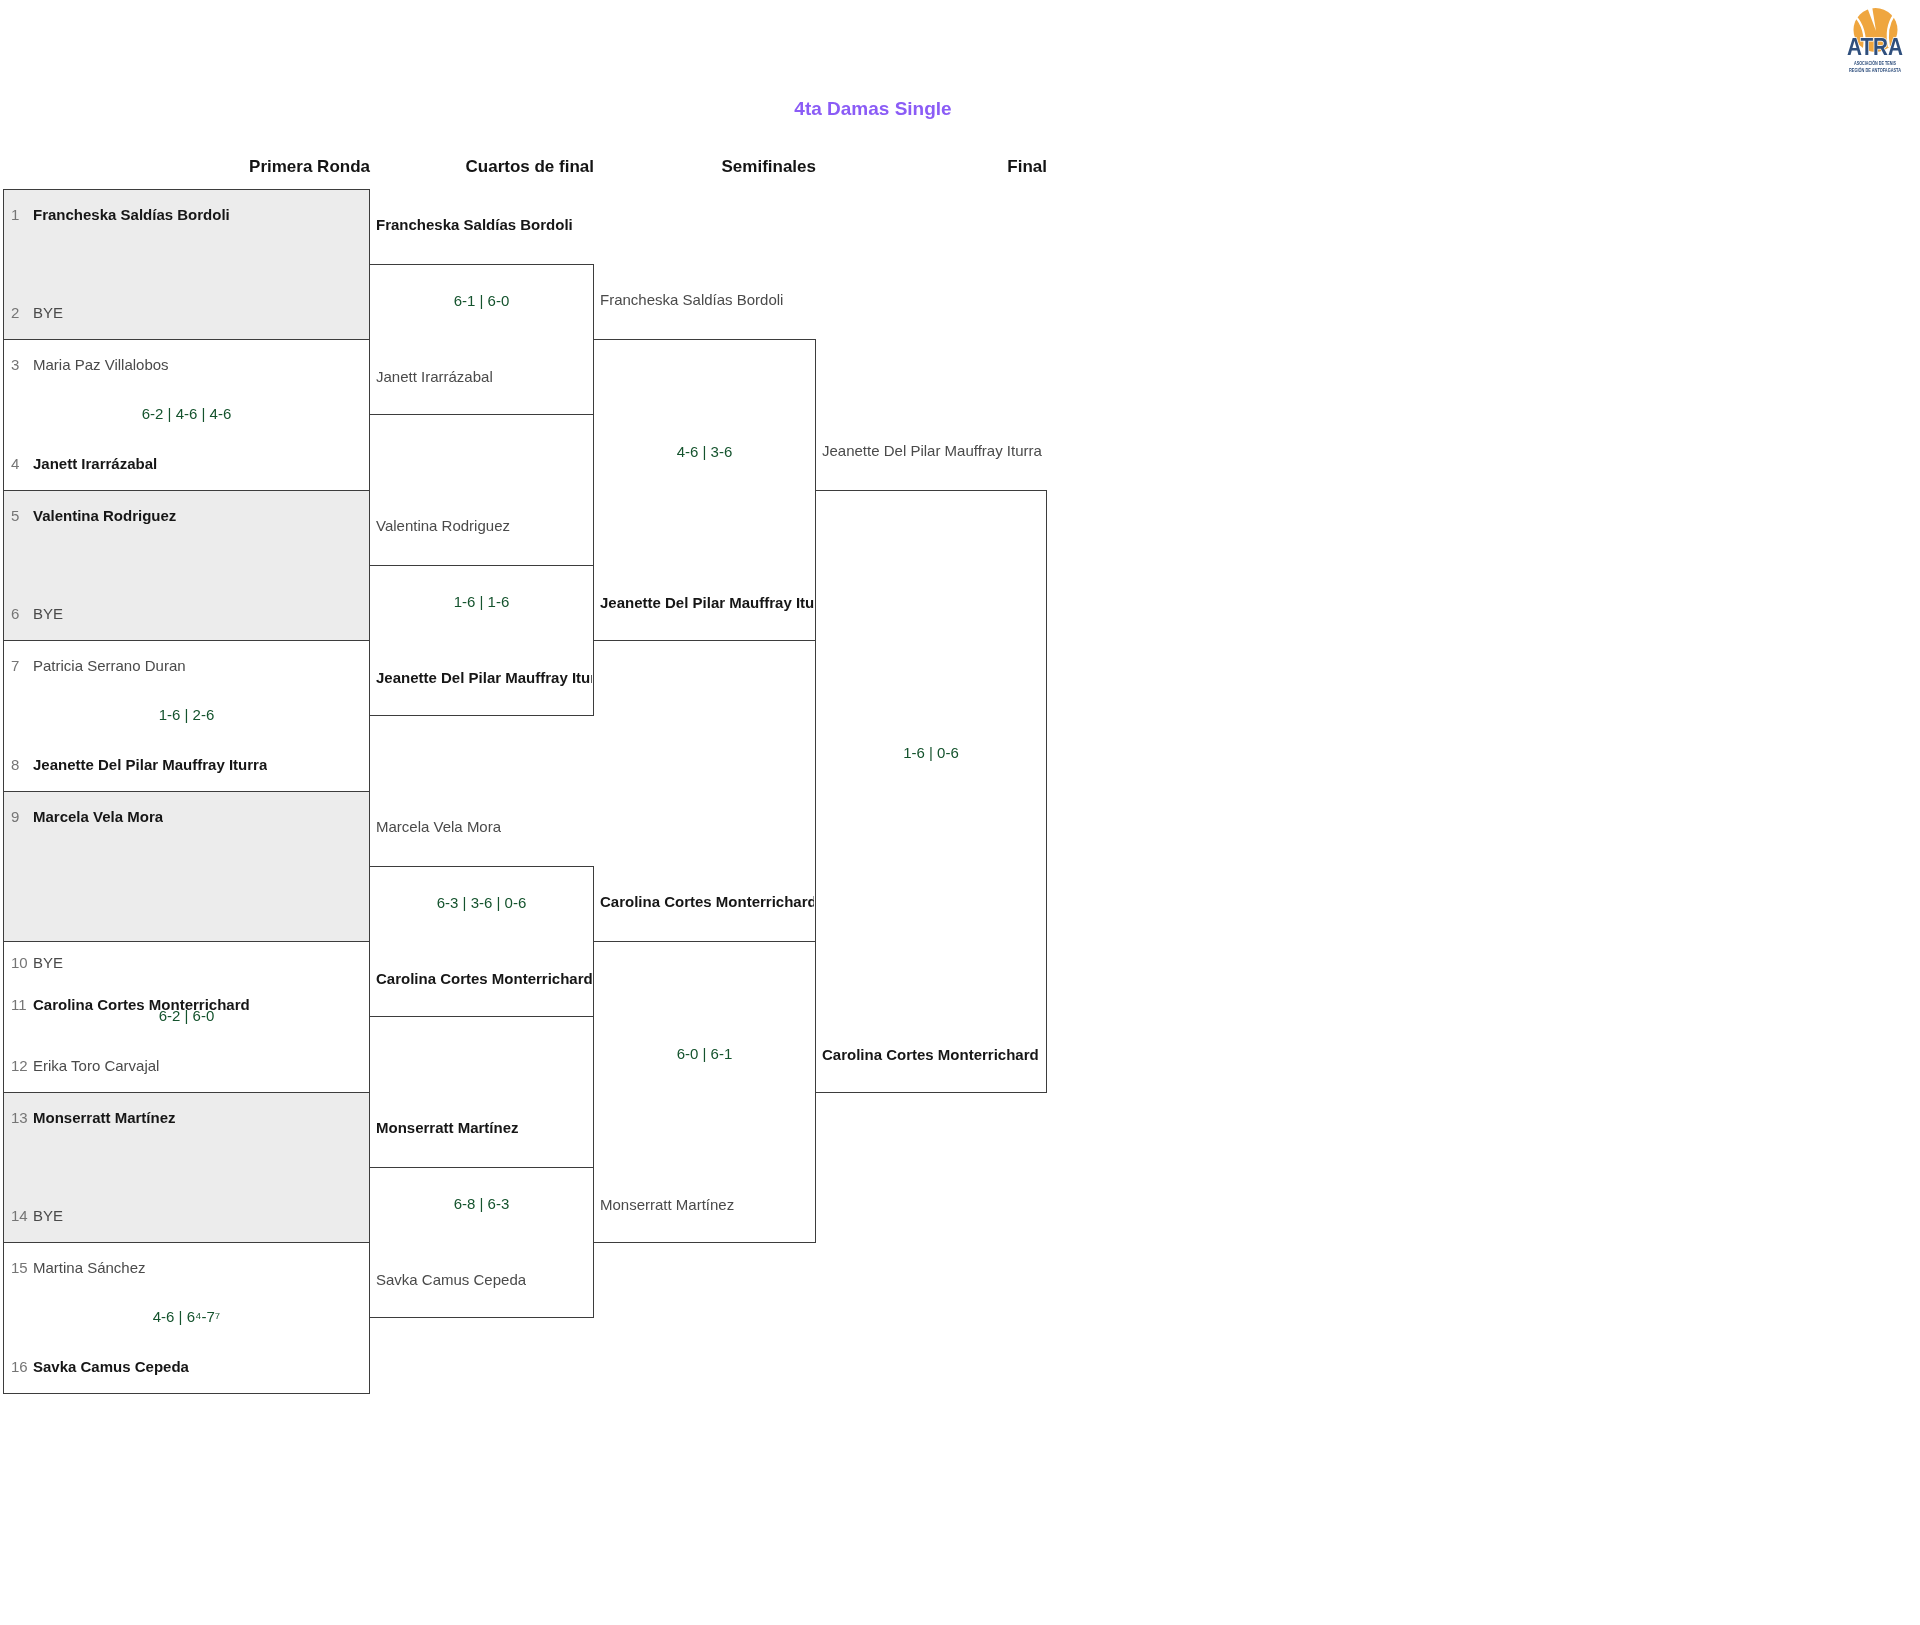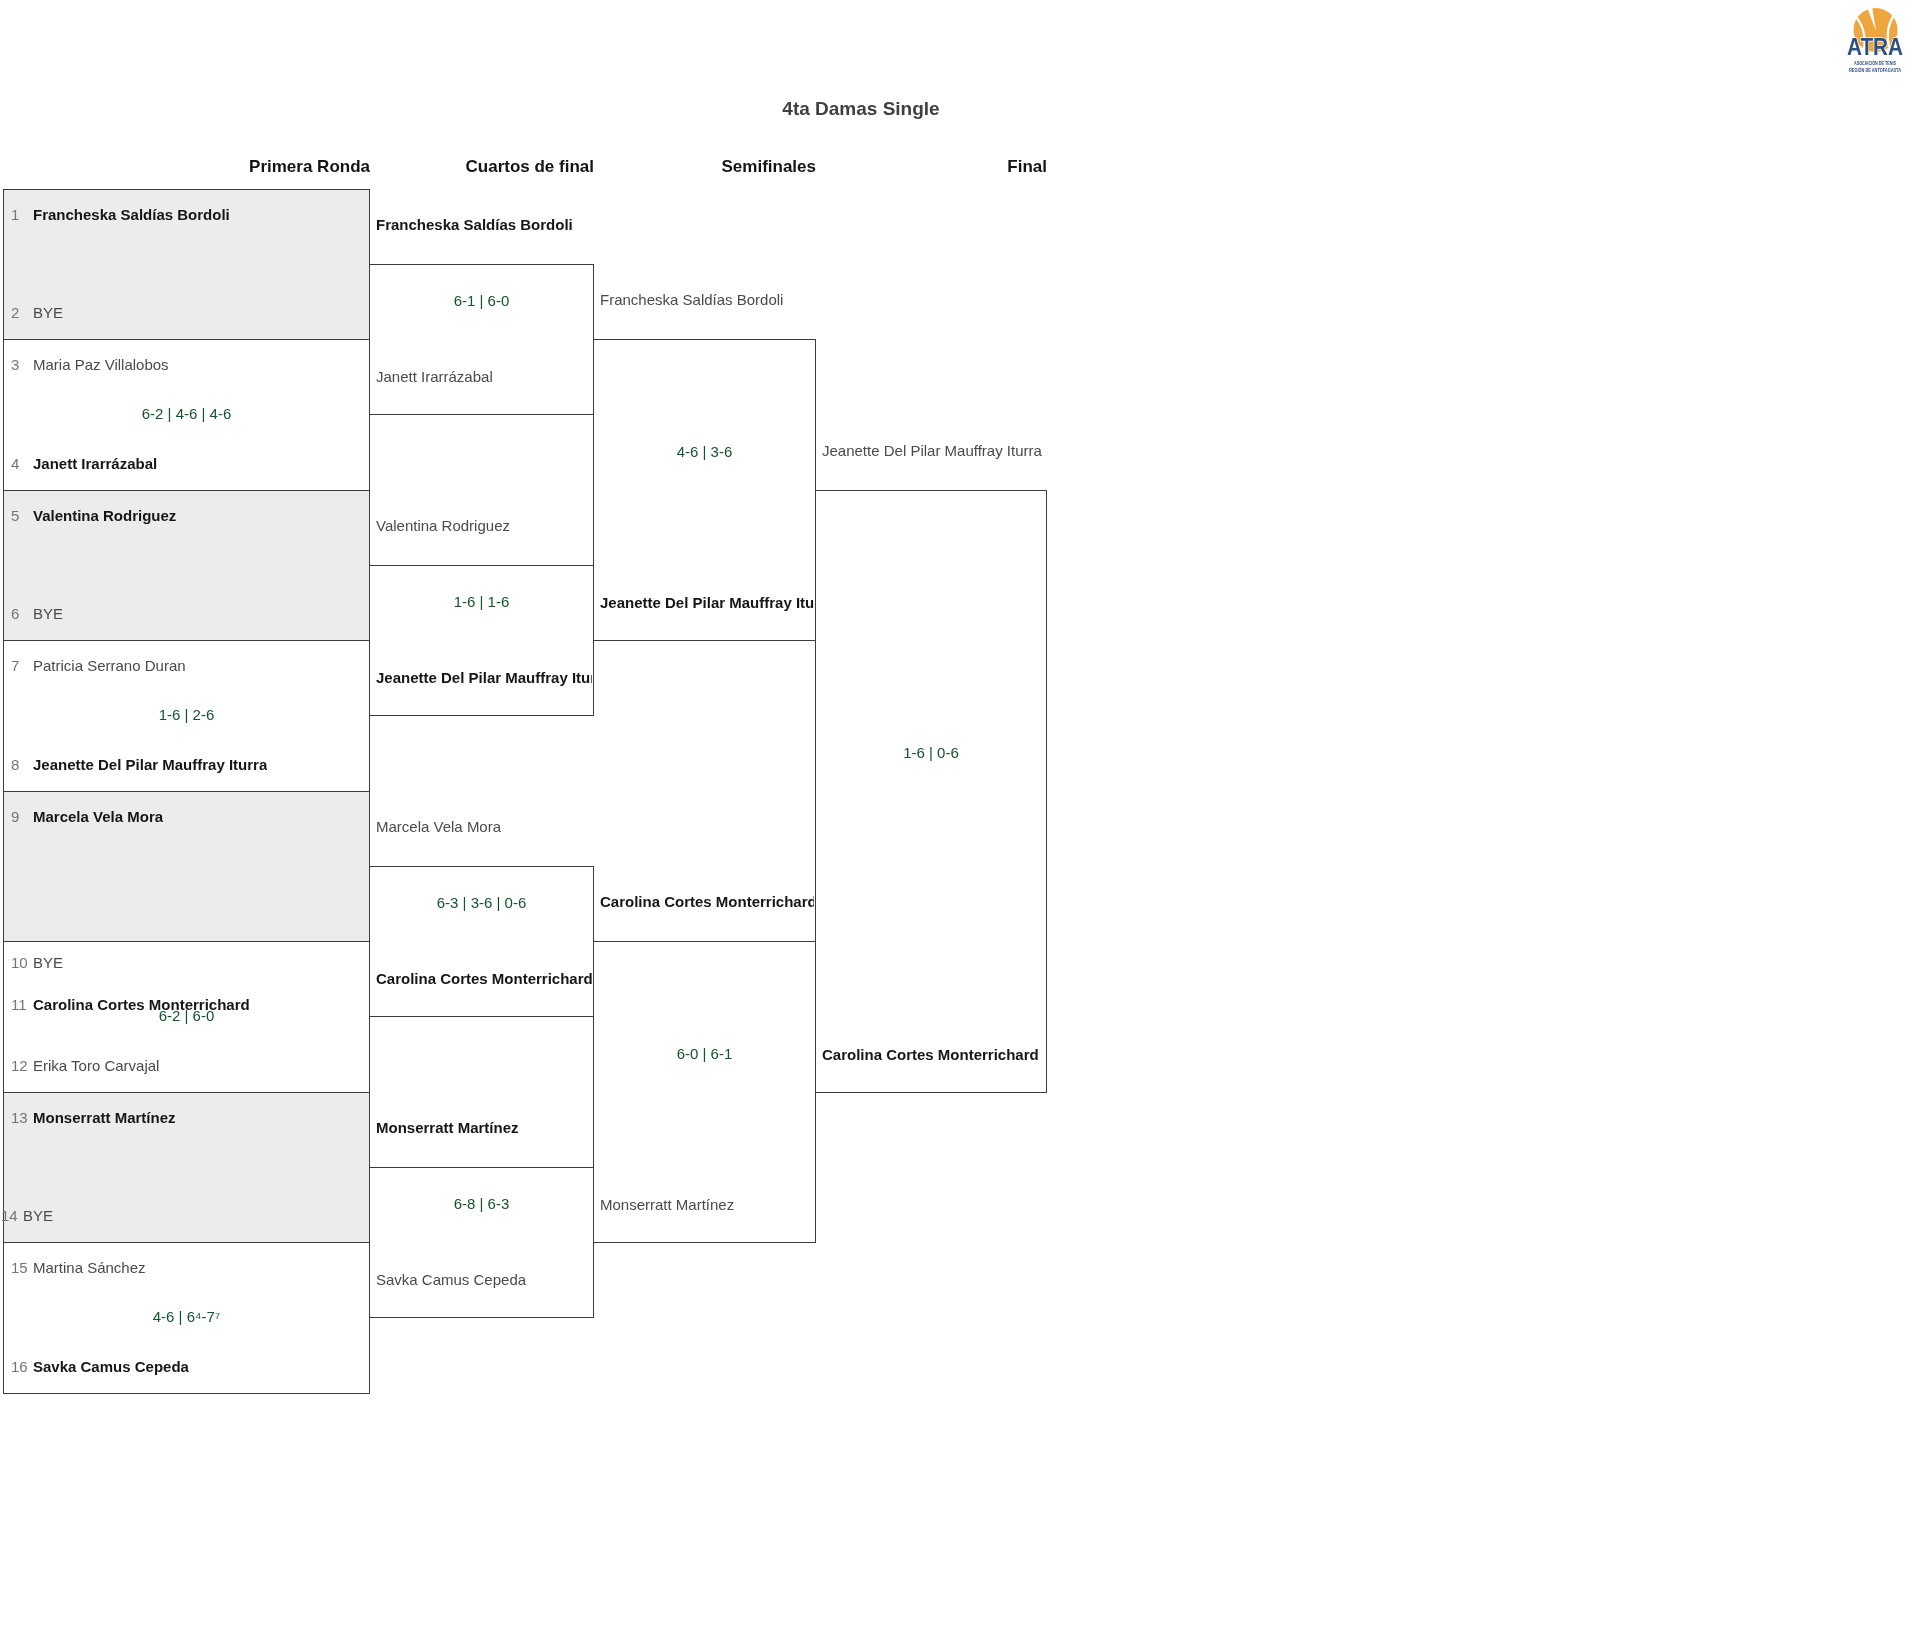--- a/index.html
+++ b/index.html
@@ -1,21 +1,21 @@
 <!DOCTYPE html>
 <html><head>
 <meta charset="utf-8">
 <title>Clausura Ferroviario 2024</title>
 <style>
   html,body{margin:0;padding:0;background:#fff}
   body{width:1920px;height:1625px;font-family:"Liberation Sans","DejaVu Sans",sans-serif;color:#1b1b1b;overflow:hidden}
   .page{position:relative;width:1920px;height:1625px;background:#fff}
   .title-block{position:absolute;left:5px;top:6px}
   .title-line{font-size:26px;font-weight:700;line-height:33px;color:#141414;letter-spacing:-0.2px;white-space:nowrap}
-  .event-heading{position:absolute;left:0;top:98px;width:1722px;text-align:center;font-size:19px;font-weight:600;color:#404040}
+  .event-heading{position:absolute;left:12px;top:98px;width:1722px;text-align:center;font-size:19px;font-weight:600;color:#8b5cf6}
   #bracket{position:absolute;left:0;top:0;width:1920px;height:1625px}
   .round-header{position:absolute;top:156px;text-align:right;font-size:17px;font-weight:600;line-height:22px;color:#141414;white-space:nowrap}
   .box{position:absolute;box-sizing:border-box;border:1px solid #3d3d3d;background:transparent}
   .player{position:absolute;display:flex;align-items:flex-start;font-size:15px;line-height:20px;color:#4a4a4a;white-space:nowrap}
   .player.win{font-weight:700;color:#161616}
   .seed{flex:0 0 22px;font-weight:400;color:#757575}
   .pname{overflow:hidden}
   .score{position:absolute;text-align:center;font-size:15px;line-height:20px;color:#14532d;white-space:nowrap}
   .logo{position:absolute;left:1845px;top:4px;width:60px;height:78px}
 </style>
@@ -87,21 +87,21 @@
       <div class="player" style="left: 11px; top: 1055.5px; width: 351px;">
         <div class="seed">12</div>
         <div class="pname">Erika Toro Carvajal</div>
       </div>
       <div class="score" style="left: 3px; top: 1006.25px; width: 367px;">6-2 | 6-0</div>
       <div class="box" style="left: 3px; top: 1091.5px; width: 367px; height: 151.5px; background: rgb(236, 236, 236);"></div>
       <div class="player win" style="left: 11px; top: 1107.5px; width: 351px;">
         <div class="seed">13</div>
         <div class="pname">Monserratt Martínez</div>
       </div>
-      <div class="player" style="left: 1px; top: 1206px; width: 351px;">
+      <div class="player" style="left: 11px; top: 1206px; width: 351px;">
         <div class="seed">14</div>
         <div class="pname">BYE</div>
       </div>
       <div class="box" style="left: 3px; top: 1242px; width: 367px; height: 151.5px;"></div>
       <div class="player" style="left: 11px; top: 1258px; width: 351px;">
         <div class="seed">15</div>
         <div class="pname">Martina Sánchez</div>
       </div>
       <div class="player win" style="left: 11px; top: 1356.5px; width: 351px;">
         <div class="seed">16</div>

